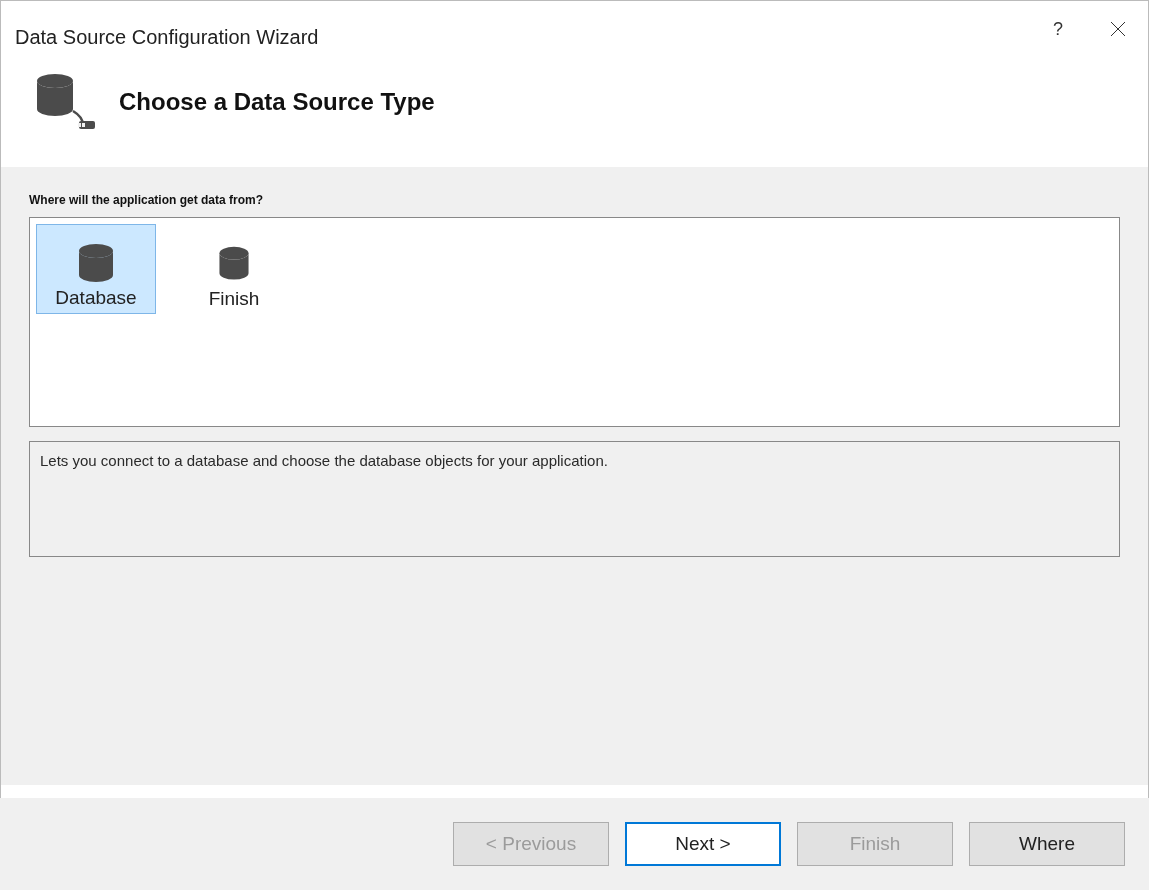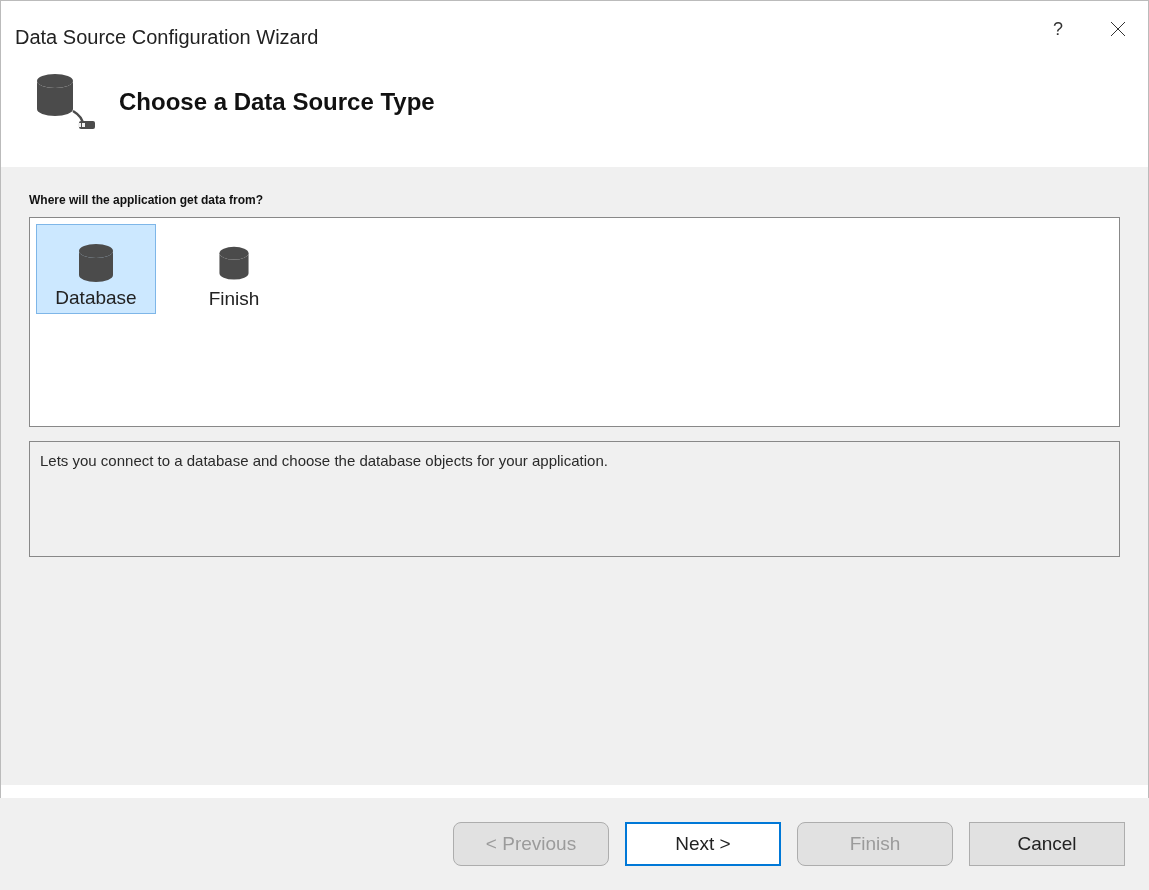--- a/index.html
+++ b/index.html
@@ -23,21 +23,21 @@
     .option { width: 120px; height: 90px; display: flex; flex-direction: column; align-items: center; justify-content: flex-end; gap: 1px; padding: 4px; cursor: pointer; }
     .option.selected { background: #cce8ff; border: 1px solid #7eb6e8; }
     .option-label { font-size: 19px; color: #222; }
     .option-icon { width: 44px; height: 44px; display: flex; align-items: center; justify-content: center; }
 
     .desc-box { background: #f0f0f0; border: 1px solid #888; margin-top: 14px; padding: 10px 10px; height: 116px; }
     .desc-text { font-size: 15px; color: #2a2a2a; }
 
     .footer { position: absolute; bottom: 0; left: 0; right: 0; height: 92px; background: #f0f0f0; display: flex; justify-content: flex-end; align-items: center; padding: 0 24px; gap: 16px; border-top: none; }
     .wiz-btn { width: 156px; height: 44px; font-size: 19px; background: #e1e1e1; border: 1px solid #adadad; cursor: pointer; color: #222; }
-    .wiz-btn.disabled { color: #9b9b9b; cursor: default; border-radius: 8px; }
+    .wiz-btn.disabled { color: #9b9b9b; cursor: default; }
     .wiz-btn.primary { background: #fff; border: 2px solid #0078d7; color: #222; }
 
     
     .db-svg ellipse, .db-svg path { fill: #4b4b4b; }
   </style>
 </head>
 <body>
 
 <div class="titlebar">
   <div class="titlebar-title">Data Source Configuration Wizard</div>
@@ -104,14 +104,14 @@
 
   <div class="desc-box">
     <div class="desc-text">Lets you connect to a database and choose the database objects for your application.</div>
   </div>
 </div>
 
 <div class="footer">
   <button class="wiz-btn disabled">&lt; Previous</button>
   <button class="wiz-btn primary">Next &gt;</button>
   <button class="wiz-btn disabled">Finish</button>
-  <button class="wiz-btn">Cancel</button>
+  <button class="wiz-btn">Where</button>
 </div>
 
 </body></html>

